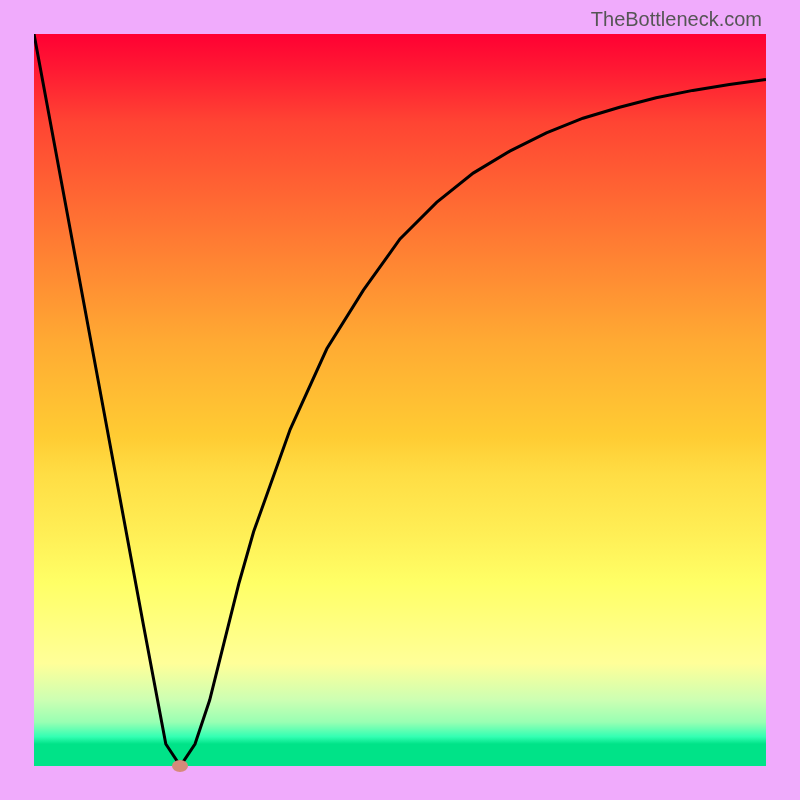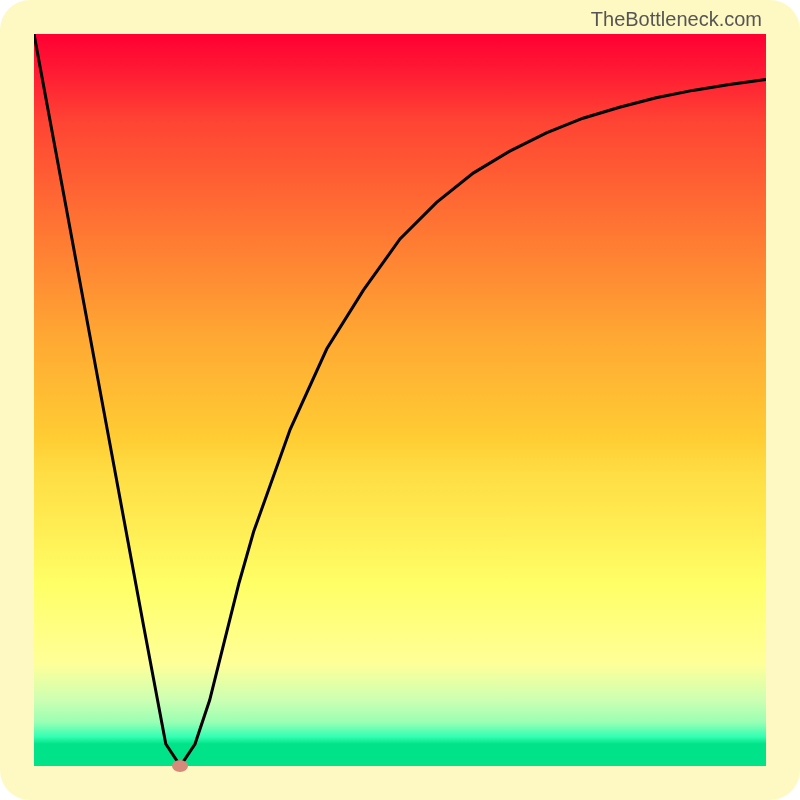--- a/index.html
+++ b/index.html
@@ -7,22 +7,21 @@
     padding: 0;
     width: 800px;
     height: 800px;
     overflow: hidden;
     font-family: Arial, Helvetica, sans-serif;
   }
   .chart-container {
     position: relative;
     width: 800px;
     height: 800px;
-    background: #fef9c3;
-    border-radius: 30px;
+    background: #f0abfc;
   }
   .plot-area {
     position: absolute;
     left: 34px;
     top: 34px;
     width: 732px;
     height: 732px;
     background: linear-gradient(to bottom,
       #ff0033 0%,
       #ff1a33 5%,

